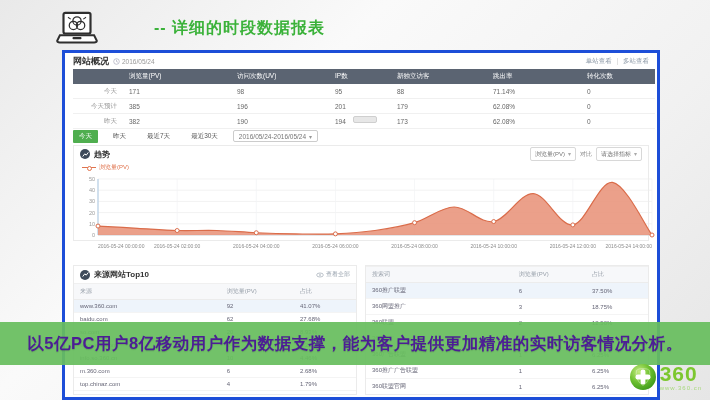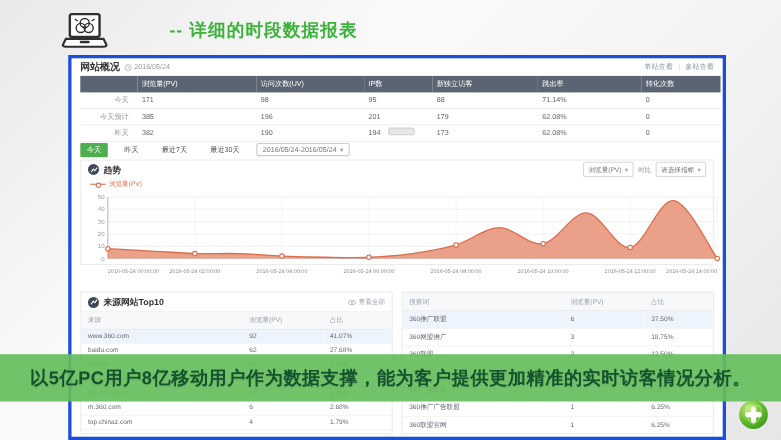--- a/index.html
+++ b/index.html
@@ -49,21 +49,21 @@
   .top-card { flex:1; border:1px solid #ebebeb; background:#fff; overflow:hidden; }
   .top-head { display:flex; align-items:center; padding:4px 6px; height:17px; }
   .top-title { font-size:8px; font-weight:bold; color:#333; }
   .view-all { margin-left:auto; font-size:6px; color:#9aa4af; display:flex; align-items:center; gap:2px; cursor:pointer; }
   table.top-table { width:100%; border-collapse:collapse; table-layout:fixed; }
   table.top-table th { background:#f7f8fa; color:#99a1ab; font-weight:normal; font-size:6px; text-align:left; padding:3px 6px; border-top:1px solid #f0f0f0; border-bottom:1px solid #ececec; }
   table.top-table td { font-size:6px; color:#667; padding:3px 6px; border-bottom:1px solid #f4f4f4; overflow:hidden; white-space:nowrap; }
   table.top-table tr.hl td { background:#eef4fb; }
   
   .banner { position:absolute; left:0; top:322px; width:710px; height:43px; background:rgba(103,189,94,0.93); display:flex; align-items:center; justify-content:center; z-index:5; }
-  .banner-text { color:#14532d; font-size:16.5px; font-weight:bold; letter-spacing:0.5px; text-shadow:0 1px 1px rgba(0,0,0,0.12); }
+  .banner-text { color:#4c1d95; font-size:16.5px; font-weight:bold; letter-spacing:0.5px; text-shadow:0 1px 1px rgba(0,0,0,0.12); }
   
   .logo { position:absolute; right:8px; top:363px; z-index:6; display:flex; align-items:center; }
   .logo-text { line-height:1; }
   .logo-brand { font-size:21px; font-weight:bold; color:#7cc72f; letter-spacing:1px; }
   .logo-site { font-size:6px; color:#a9d97e; letter-spacing:1px; margin-top:1px; }
 </style>
 </head>
 <body>
 
 <svg class="slide-header-icon" viewBox="0 0 48 40">
@@ -367,13 +367,17 @@
         <stop offset="0%" stop-color="#c6ec83"></stop>
           <stop offset="55%" stop-color="#6cc02e"></stop>
           <stop offset="100%" stop-color="#3e9a1c"></stop>
       </radialGradient>
     </defs>
     <circle cx="14" cy="14" r="13" fill="url(#ballg)"></circle>
     <path d="M14 5.5 q5 0 6.5 2 q1 4 -0.5 8 q-2 5 -6 7 q-4 -2 -6 -7 q-1.5 -4 -0.5 -8 q1.5 -2 6.5 -2 Z" fill="none" stroke="#ffffff" stroke-opacity="0.35" stroke-width="1"></path>
     <rect x="11.6" y="6.5" width="4.8" height="15" rx="2.2" fill="#fff"></rect>
     <rect x="6.5" y="11.6" width="15" height="4.8" rx="2.2" fill="#fff"></rect>
   </svg>
+  <span class="logo-text">
+    <div class="logo-brand">360</div>
+    <div class="logo-site">www.360.cn</div>
+  </span>
 </div>
 
 </body></html>

